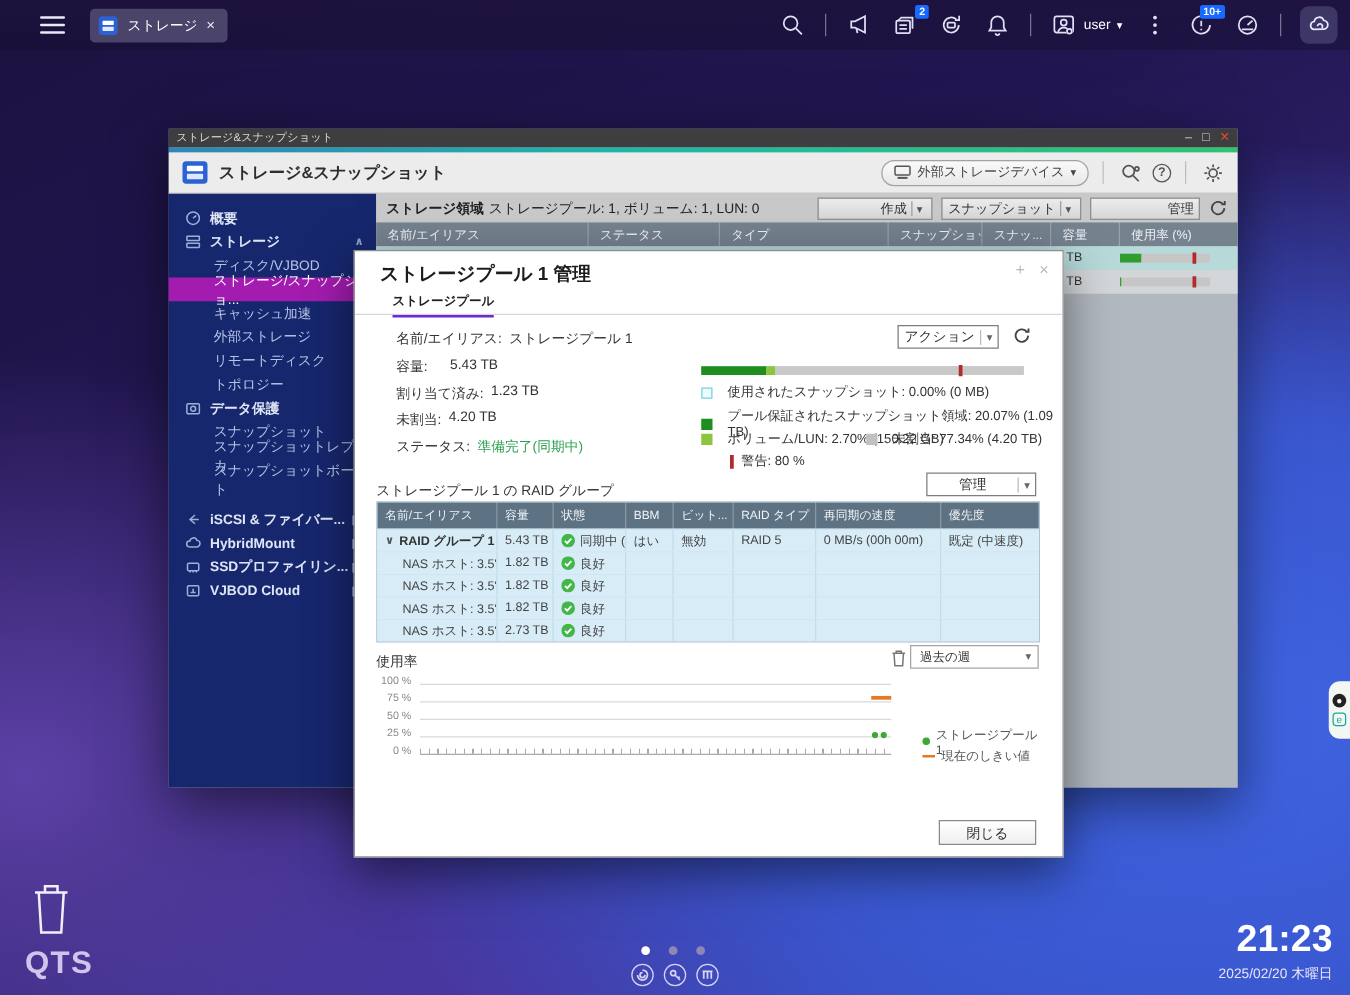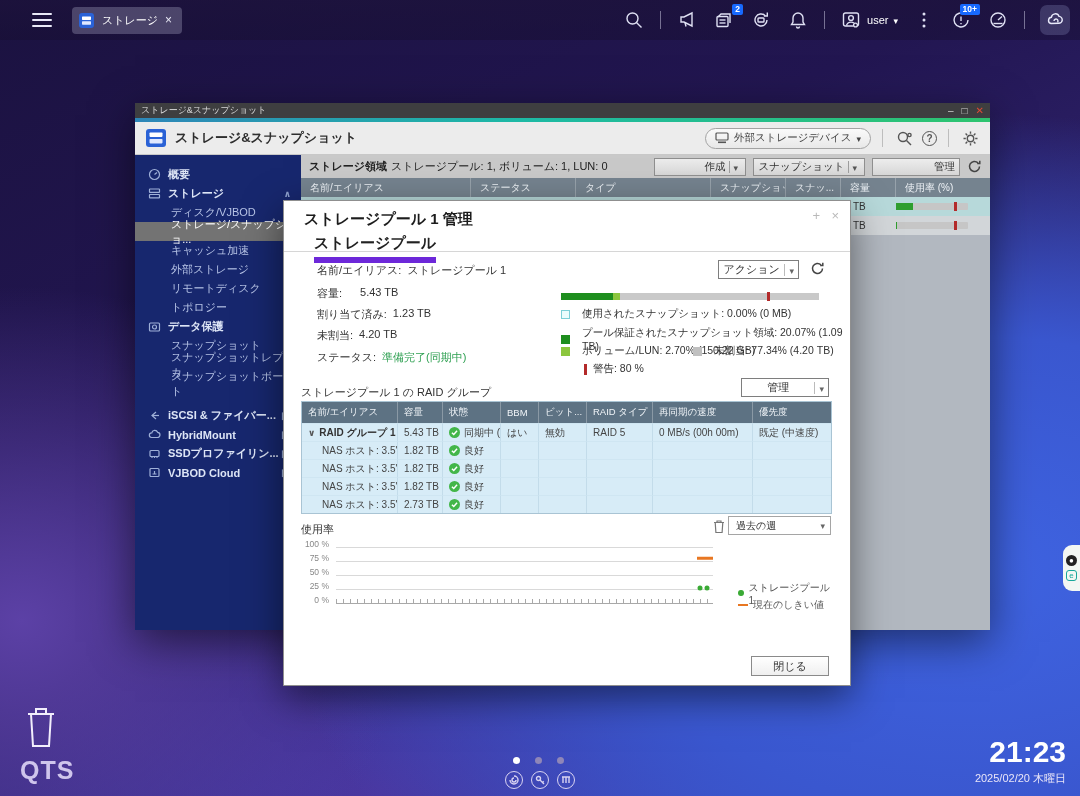--- a/index.html
+++ b/index.html
@@ -61,21 +61,21 @@
     display:flex;align-items:center;justify-content:center;}
   .help-circ::after{content:"?";}
 
   .win-body{flex:1;display:flex;min-height:0;}
 
   
   .sidebar{width:166px;background:#17276e;padding-top:10px;color:#c7d2ee;flex-shrink:0;}
   .s-item{height:19px;display:flex;align-items:center;gap:7px;padding-left:13px;font-size:11px;position:relative;cursor:pointer;}
   .s-item.section{font-weight:bold;color:#dde5f6;}
   .s-item.child{padding-left:36px;color:#b6c3e6;}
-  .s-item.selected{background:#737373;color:#fff;}
+  .s-item.selected{background:#a21caf;color:#fff;}
   .s-item .chev-up{position:absolute;right:10px;font-size:9px;color:#8fa2cf;}
   .chev-up::after{content:"∧";}
   .s-ico{width:13px;height:13px;flex-shrink:0;display:flex;}
   .s-ico svg{width:13px;height:13px;stroke:#9fb0d8;fill:none;stroke-width:1.2;}
   .s-gap{height:13px;}
   .ext-ico{position:absolute;right:9px;width:11px;height:11px;display:flex;}
   .ext-ico svg{width:11px;height:11px;stroke:#9fb0d8;fill:none;stroke-width:1.2;}
 
   
   .main{flex:1;position:relative;background:#b2b8c0;min-width:0;}
@@ -100,22 +100,22 @@
   .usage-bar .mark{position:absolute;left:80%;top:-1px;width:3px;height:9px;background:#b32a2a;}
 
   
   .dialog{position:absolute;left:283px;top:200px;width:568px;height:486px;background:#fff;
     border:1px solid #8f8f8f;box-shadow:0 12px 36px rgba(0,0,0,.5);z-index:60;font-size:11px;color:#333;}
   .dlg-title{position:absolute;left:20px;top:9px;font-size:15px;font-weight:bold;color:#1c1c1c;}
   .dlg-detach{position:absolute;right:30px;top:7px;color:#b9b9b9;font-size:13px;}
   .dlg-detach::after{content:"+";}
   .dlg-close{position:absolute;right:11px;top:7px;color:#b9b9b9;font-size:13px;}
   .dlg-close::after{content:"×";}
-  .dlg-tab{position:absolute;left:30px;top:33px;font-weight:bold;font-size:15px;color:#222;
-    padding-bottom:4px;border-bottom:6px solid #6d28d9;}
+  .dlg-tab{position:absolute;left:30px;top:33px;font-weight:bold;font-size:10px;color:#222;
+    padding-bottom:4px;border-bottom:2px solid #6d28d9;}
   .dlg-tabline{position:absolute;left:0;top:50px;width:100%;height:1px;background:#d6d6d6;}
 
   .info-line{position:absolute;left:33px;display:flex;gap:6px;font-size:11px;color:#333;}
   .info-line .val{color:#333;}
   .info-line .val.green{color:#2fa052;}
 
   .act-btn{position:absolute;left:434px;top:59px;width:81px;height:19px;border:1px solid #7e7e7e;background:#fff;
     display:flex;align-items:center;font-size:11px;color:#333;}
   .act-btn .lbl{flex:1;text-align:center;}
   .act-btn .caret{border-left:1px solid #bbb;padding:0 4px;color:#666;}

